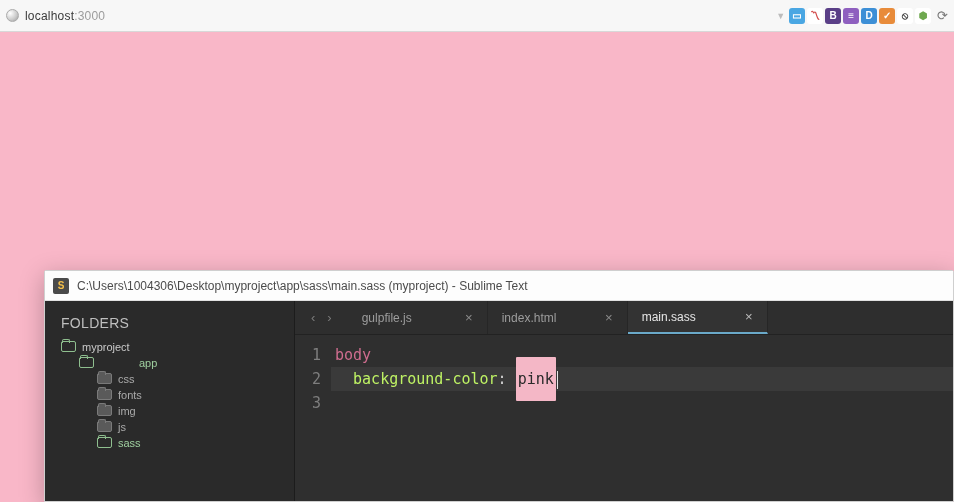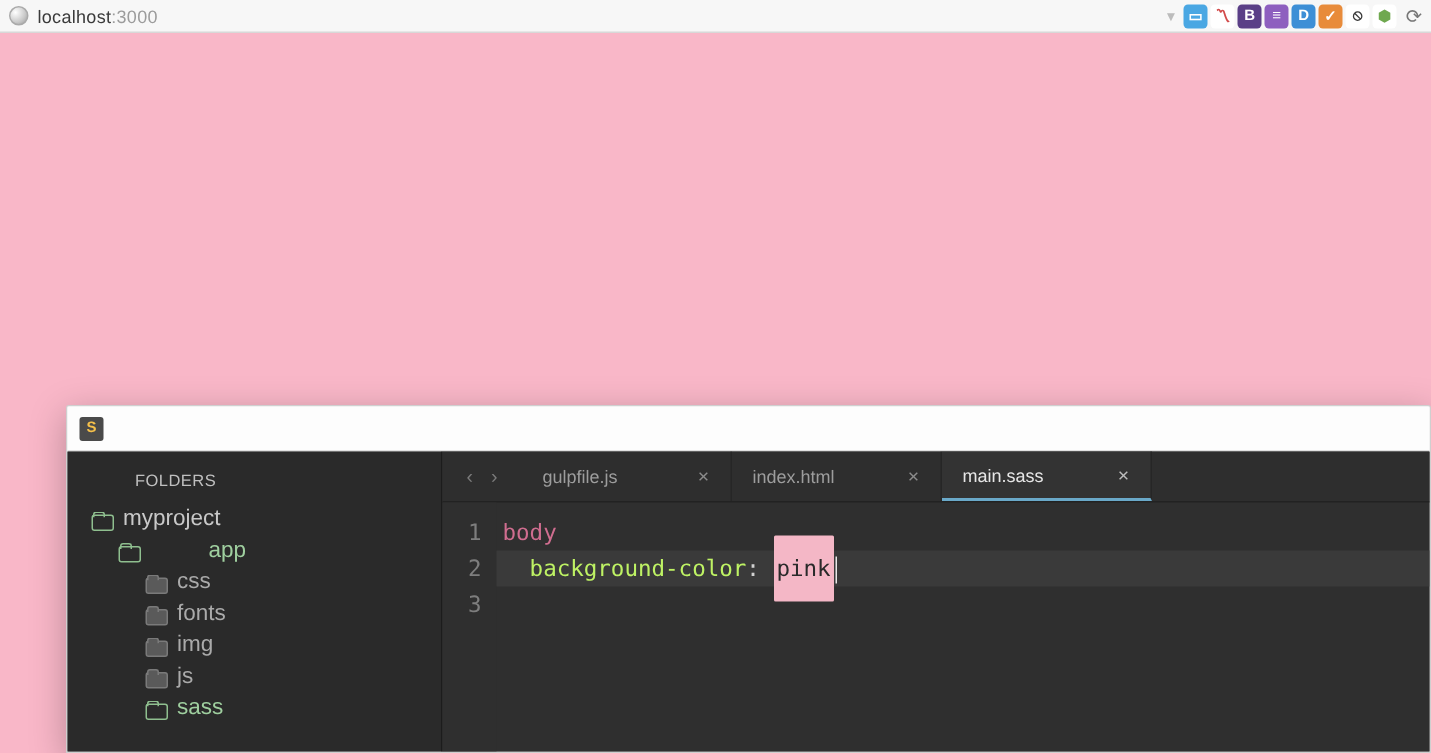--- a/index.html
+++ b/index.html
@@ -1,21 +1,21 @@
 <!DOCTYPE html>
 <html><head>
 <meta charset="utf-8">
 <style>
   * { box-sizing: border-box; margin: 0; padding: 0; }
   html, body { width: 954px; height: 502px; overflow: hidden; font-family: "Segoe UI", Arial, sans-serif; }
   body { background: #f9b7c8; position: relative; }
 
   
   .browser-bar {
-    position: absolute; top: 0; left: 0; right: 0; height: 22px;
+    position: absolute; top: 0; left: 0; right: 0; height: 32px;
     background: #f7f7f7; border-bottom: 1px solid #d8d8d8;
     display: flex; align-items: center; padding: 0 6px; font-size: 12px; justify-content: center;
   }
   .globe {
     width: 13px; height: 13px; border-radius: 50%;
     background: radial-gradient(circle at 30% 30%, #fff 0%, #c9c9c9 60%, #999 100%);
     border: 1px solid #aaa; margin-right: 6px; flex-shrink: 0;
   }
   .addr { color: #3a3a3a; letter-spacing: .2px; }
   .addr .port { color: #9c9c9c; }
@@ -47,24 +47,24 @@
     color: #f5c04a; font-size: 10px; font-weight: 700;
   }
   .workspace {
     flex: 1; display: flex; background: #2a2a2a; color: #b8b8b8;
     font-size: 13px; overflow: hidden;
   }
   .sidebar {
     width: 250px; background: #2a2a2a; padding: 14px 0 0 16px;
     border-right: 1px solid #1c1c1c;
   }
-  .sb-header { font-size: 11px; color: #bfbfbf; letter-spacing: .3px; margin-bottom: 8px; margin-left: 29px; }
+  .sb-header { font-size: 14px; color: #bfbfbf; letter-spacing: .3px; margin-bottom: 8px; }
   .tree-item {
-    display: flex; align-items: flex-end; gap: 6px; padding: 2px 0;
-    font-size: 15px; cursor: pointer;
+    display: flex; align-items: flex-start; gap: 6px; padding: 2px 0;
+    font-size: 11px; cursor: pointer;
   }
   .tree-item .fld { width: 15px; height: 11px; border: 1px solid; border-radius: 2px; position: relative; }
   .tree-item .fld::before { content:""; position:absolute; top:-3px; left:0; width:6px; height:3px; border:1px solid; border-bottom:none; border-radius:2px 2px 0 0; }
   .fld.open { border-color: #8fbf8f; } .fld.open::before { border-color:#8fbf8f; }
   .fld.closed { border-color: #7a7a7a; background:#5a5a5a; } .fld.closed::before { border-color:#7a7a7a; background:#5a5a5a; }
   .lvl1 { padding-left: 18px; gap: 45px; } .lvl2 { padding-left: 36px; }
   .c-proj { color: #c9c9c9; } .c-open { color:#9fcf9f; } .c-closed { color:#aaaaaa; }
 
   .editor-area { flex: 1; display: flex; flex-direction: column; background: #2f2f2f; }
   .toolbar-row { height: 34px; display: flex; align-items: stretch; background: #2e2e2e; border-bottom: 1px solid #222; }
@@ -110,20 +110,21 @@
     <div class="ext" style="background:#e88b3a">✓</div>
     <div class="ext" style="background:#fff;color:#3a3a3a">⦸</div>
     <div class="ext" style="background:#fff;color:#6fa84f">⬢</div>
   </div>
   <span class="reload">⟳</span>
 </div>
 
 <div class="sublime">
   <div class="titlebar">
     <div class="app-icon">S</div>
+    <span>C:\Users\1004306\Desktop\myproject\app\sass\main.sass (myproject) - Sublime Text</span>
   </div>
   <div class="workspace">
     <div class="sidebar">
       <div class="sb-header">FOLDERS</div>
       <div class="tree-item c-proj">
         <span class="fld open"></span>
         <span>myproject</span>
       </div>
       <div class="tree-item c-open lvl1">
         <span class="fld open"></span>

